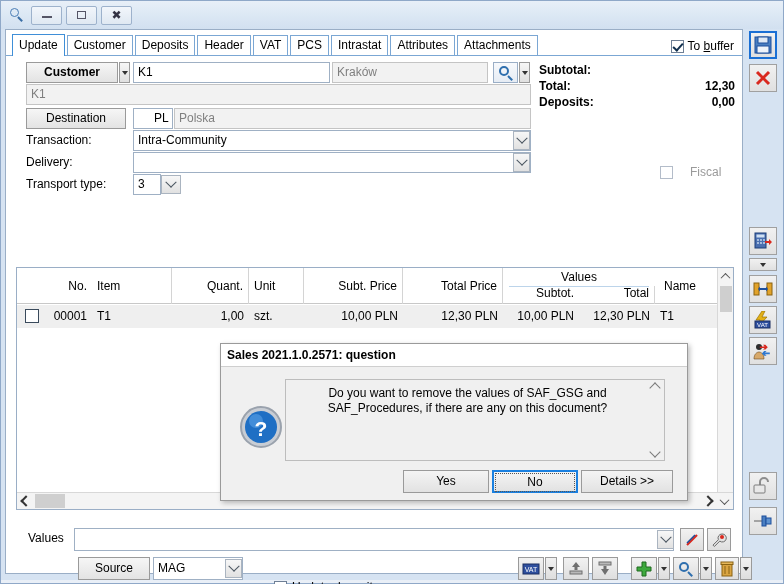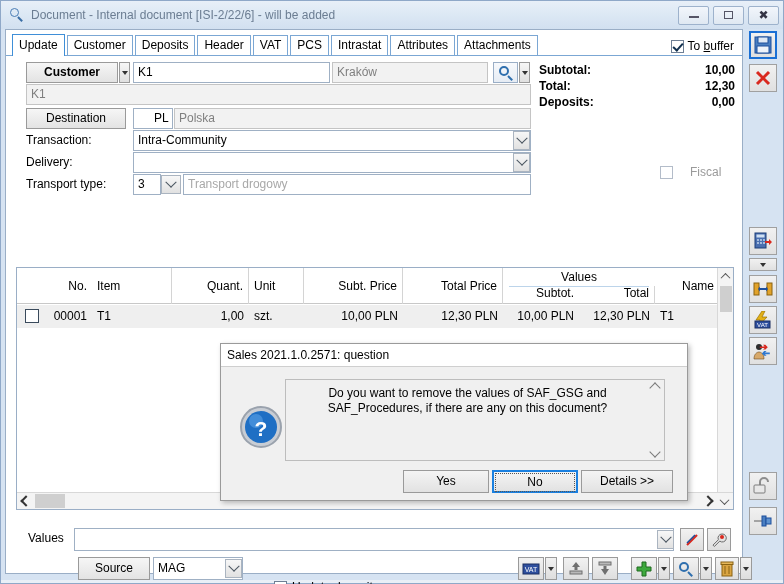--- a/index.html
+++ b/index.html
@@ -345,20 +345,21 @@
   }
   #dlg-title {
     height: 22px;
     background: #ffffff;
     border-bottom: 1px solid #cfcfcf;
     font-size: 12px;
     line-height: 22px;
     padding-left: 6px;
     color: #000;
     flex: 0 0 auto;
+    font-weight: bold;
   }
   #dlg-body { flex: 1 1 auto; position: relative; }
   #dlg-icon {
     position: absolute; left: 18px; top: 38px;
     width: 44px; height: 44px;
   }
   #dlg-msgbox {
     position: absolute; left: 64px; top: 12px;
     width: 380px; height: 82px;
     border: 1px solid #bdbdbd;
@@ -399,21 +400,20 @@
 </head>
 <body>
 
 <div id="window">
 
   <div id="titlebar">
     <span class="title-search-icon">
       <span class="circ"></span>
         <span class="hdl"></span>
     </span>
-    <span id="title-text">Document - Internal document [ISI-2/22/6]  - will be added</span>
     <span class="win-btns">
       <span class="win-btn">
           <span class="glyph-min"></span>
         </span>
       <span class="win-btn">
           <span class="glyph-max"></span>
         </span>
       <span class="win-btn">
           <span class="glyph-close">✖</span>
         </span>
@@ -478,26 +478,24 @@
         </div>
         <div class="fld combo-btn" style="left:507px; top:97px;">
           <span class="chev"></span>
         </div>
 
         <div class="fld lbl" style="left:20px; top:118px;">Transport type:</div>
         <div class="fld inp" style="left:127px; top:118px; width:28px;">3</div>
         <div class="fld combo-btn" style="left:155px; top:119px; width:20px;">
           <span class="chev"></span>
         </div>
-        <div class="fld inp ghost" style="left:177px; top:118px; width:348px;">Transport drogowy</div>
 
         <div id="totals" style="left:533px; top:6px;">
           <div class="tot-row">
             <span class="tot-lab">Subtotal:</span>
-            <span class="tot-val">10,00</span>
           </div>
           <div class="tot-row">
             <span class="tot-lab">Total:</span>
             <span class="tot-val">12,30</span>
           </div>
           <div class="tot-row">
             <span class="tot-lab">Deposits:</span>
             <span class="tot-val">0,00</span>
           </div>
         </div>
@@ -513,21 +511,21 @@
           <div class="hcell r" style="left:0px; width:75px; border-right:none;">No.</div>
           <div class="hcell" style="left:75px; width:80px;">Item</div>
           <div class="hcell r" style="left:155px; width:77px;">Quant.</div>
           <div class="hcell" style="left:232px; width:55px;">Unit</div>
           <div class="hcell r" style="left:287px; width:99px;">Subt. Price</div>
           <div class="hcell r" style="left:386px; width:100px;">Total Price</div>
           <div class="valgrp-title" style="left:486px; width:152px;">Values</div>
           <div class="valgrp-line" style="left:492px; width:140px; top:18px;"></div>
           <div class="hcell r" style="left:486px; width:76px; top:18px; height:18px; border-right:none; align-items:flex-start;">Subtot.</div>
           <div class="hcell r" style="left:562px; width:76px; top:18px; height:18px; align-items:flex-start;">Total</div>
-          <div class="hcell" style="left:660px; width:68px;">Name</div>
+          <div class="hcell" style="left:642px; width:68px;">Name</div>
         </div>
 
         <div id="grid-row">
           <span class="rowchk"></span>
           <span class="rcell r" style="left:0px; width:75px;">00001</span>
           <span class="rcell" style="left:75px; width:80px;">T1</span>
           <span class="rcell r" style="left:155px; width:77px;">1,00</span>
           <span class="rcell" style="left:232px; width:55px;">szt.</span>
           <span class="rcell r" style="left:287px; width:99px;">10,00 PLN</span>
           <span class="rcell r" style="left:386px; width:100px;">12,30 PLN</span>

